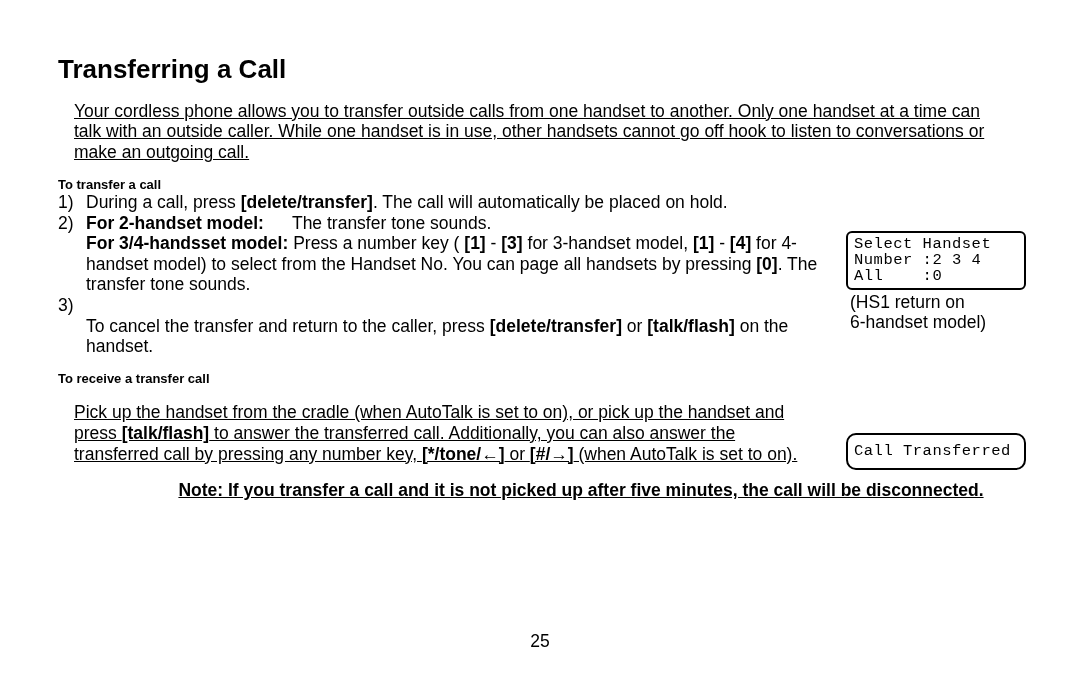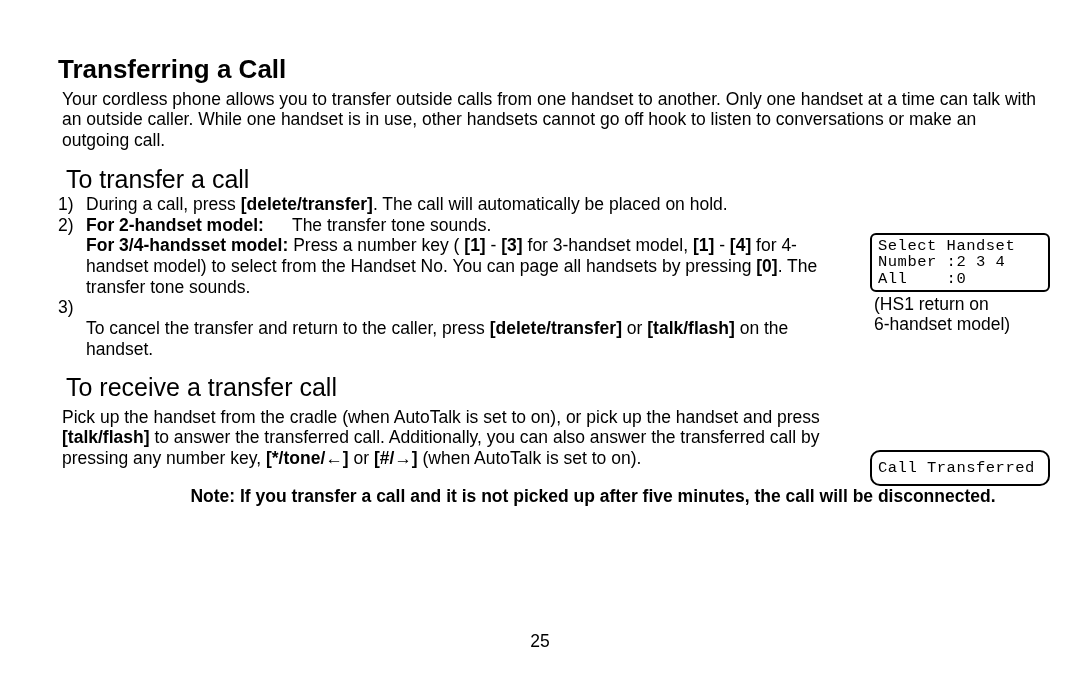--- a/index.html
+++ b/index.html
@@ -6,36 +6,37 @@
     margin: 0;
     padding: 0;
     background: #fff;
     font-family: Arial, Helvetica, sans-serif;
     width: 1080px;
     height: 688px;
     position: relative;
     color: #000;
   }
   .page {
-    padding: 54px 30px 0 58px;
+    padding: 54px 54px 0 58px;
     line-height: 1.18;
     font-size: 17.5px;
   }
   h1 {
     font-size: 26px;
     font-weight: bold;
     margin: 0 0 2px 0;
   }
   h2 {
-    font-size: 25px;
-    font-weight: normal;
-    margin: 14px 0 0 8px;
+    font-size: 13px;
+    font-weight: bold;
+    margin: 14px 0 0 0;
   }
   p {
-    margin: 4px;
+    margin: 16px;
+    text-decoration: underline;
   }
   .intro {
     margin-bottom: 0;
   }
   .row {
     display: flex;
     align-items: flex-start;
   }
   .maincol {
     flex: 1 1 auto;

